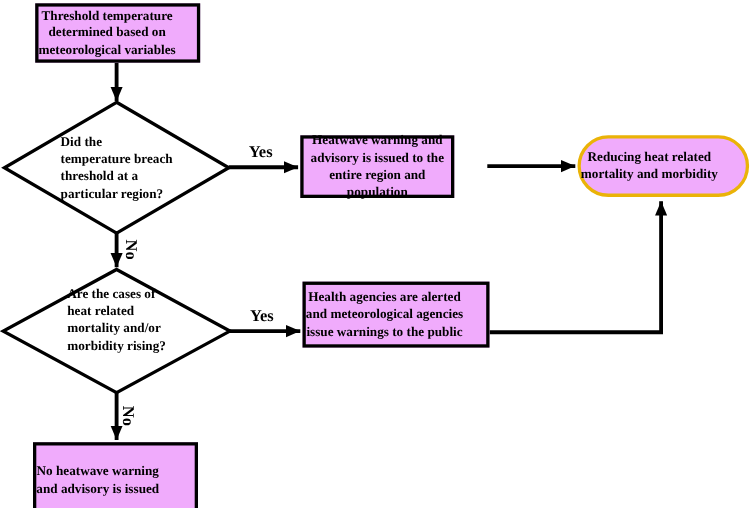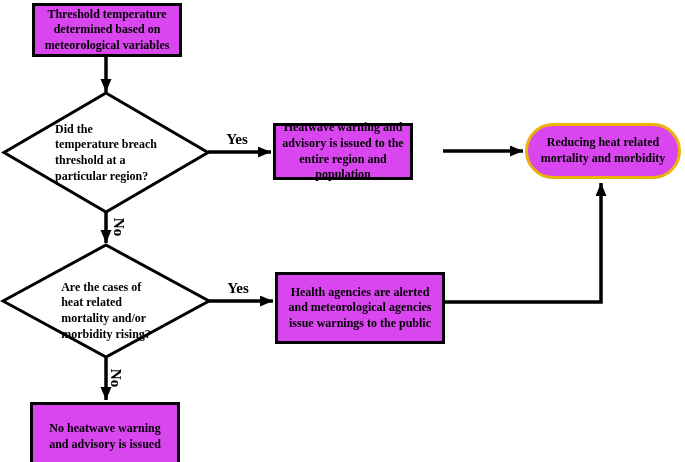--- a/index.html
+++ b/index.html
@@ -14,26 +14,26 @@
   }
   .layer {
     position: absolute;
     left: 0; top: 0;
   }
   .node {
     position: absolute;
     box-sizing: border-box;
     display: flex;
     align-items: center;
-    justify-content: center;
+    justify-content: flex-start;
     text-align: center;
     font-weight: bold;
     font-size: 12px;
     line-height: 1.3;
-    background: #d946ef;
+    background: #f0abfc;
   }
   .rect   { border: 3px solid #000000; }
   .stadium{ border: 3px solid #eab308; border-radius: 28px; }
   .diamond-text {
     position: absolute;
     display: flex;
     align-items: center;
     justify-content: center;
     text-align: left;
     font-weight: bold;
@@ -48,24 +48,24 @@
     transform: translate(-50%, -50%);
     white-space: nowrap;
   }
   .edge-label.rotated {
     transform: translate(-50%, -50%) rotate(90deg);
   }
   
   #n-start     { left: 32px;  top: 3px;   width: 150px; height: 54px; }
   #n-warning   { left: 273px; top: 123px; width: 140px; height: 57px; }
   #n-outcome   { left: 525px; top: 123px; width: 156px; height: 56px; }
-  #n-alert     { left: 275px; top: 272px; width: 170px; height: 72px; }
+  #n-alert     { left: 275px; top: 256px; width: 170px; height: 60px; }
   #n-nowarn    { left: 30px;  top: 402px; width: 150px; height: 69px; }
   #t-decision1 { left: 26px;  top: 98px;  width: 160px; height: 110px; }
-  #t-decision2 { left: 26px;  top: 256px; width: 160px; height: 110px; }
+  #t-decision2 { left: 26px;  top: 236px; width: 160px; height: 110px; }
   #l-yes1 { left: 237px; top: 139px; }
   #l-yes2 { left: 238px; top: 288px; }
   #l-no1  { left: 118px; top: 227px; }
   #l-no2  { left: 115px; top: 378px; }
 </style>
 </head>
 <body>
 
 <div class="canvas">
 

